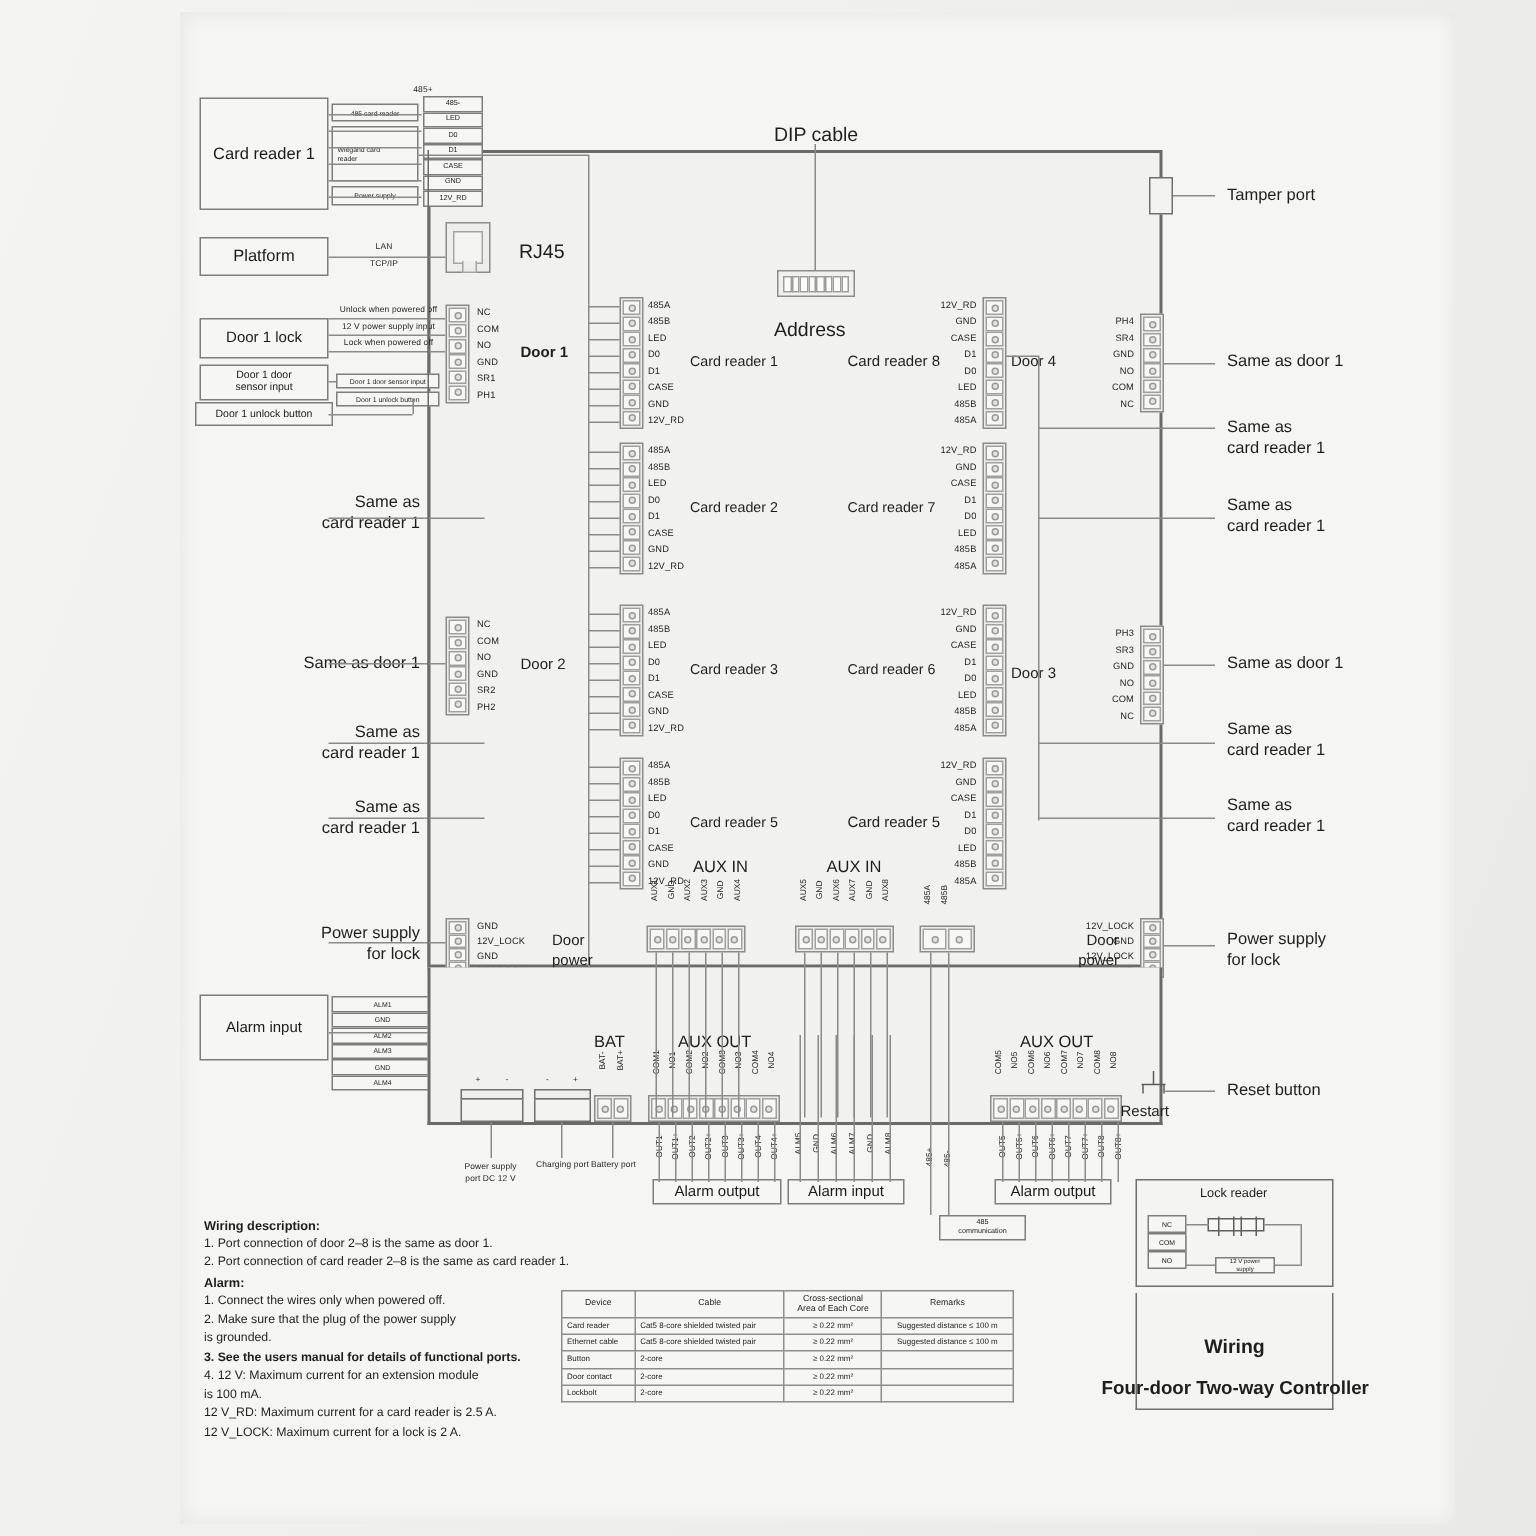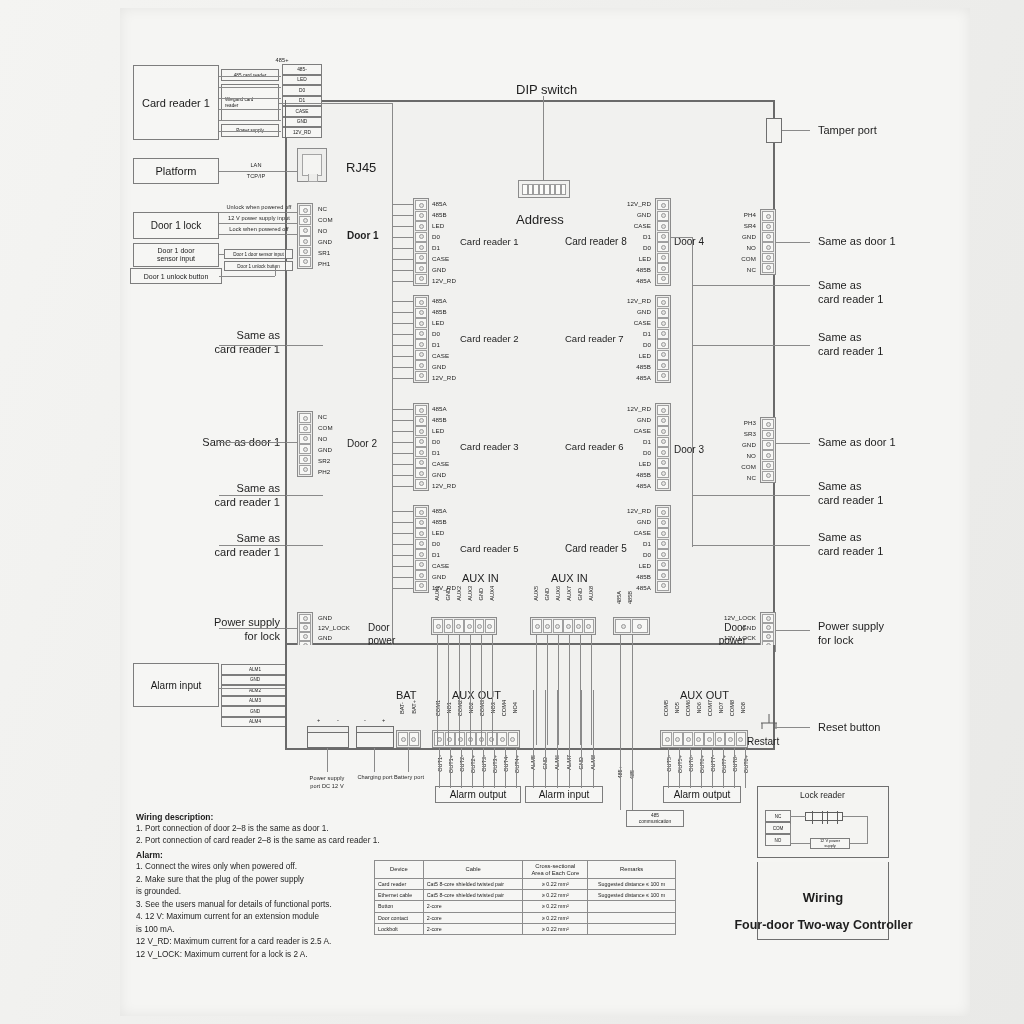--- a/index.html
+++ b/index.html
@@ -63,21 +63,21 @@
   .restart{position:absolute;}
 </style>
 </head>
 <body>
 
 <div id="page">
  <div class="paper"></div>
 
  <div class="mainboard" style="left:285px;top:100px;width:490px;height:545px;"></div>
 
- <div class="lbl big" style="left:516px;top:82px;">DIP switch</div>
+ <div class="lbl big" style="left:516px;top:82px;">DIP cable</div>
  <div class="line vl" style="left:543px;top:96px;height:85px;"></div>
  <div class="dip" style="left:518px;top:180px;width:52px;height:18px;">
    <span></span>
       <span></span>
       <span></span>
       <span></span>
       <span></span>
       <span></span>
       <span></span>
       <span></span>
@@ -917,21 +917,21 @@
  <div class="lbl" style="left:136px;top:812px;font-weight:bold;font-size:8.5px;">Wiring description:</div>
  <div id="wd-items">
       <div class="lbl" style="left:136px;top:824px;font-size:8.2px;">1. Port connection of door 2–8 is the same as door 1.</div>
       <div class="lbl" style="left:136px;top:836px;font-size:8.2px;">2. Port connection of card reader 2–8 is the same as card reader 1.</div>
     </div>
  <div class="lbl" style="left:136px;top:850px;font-weight:bold;font-size:8.5px;">Alarm:</div>
  <div id="note-items">
       <div class="lbl" style="left:136px;top:862px;font-size:8.2px;">1. Connect the wires only when powered off.</div>
       <div class="lbl" style="left:136px;top:874.5px;font-size:8.2px;">2. Make sure that the plug of the power supply</div>
       <div class="lbl" style="left:136px;top:887px;font-size:8.2px;">    is grounded.</div>
-      <div class="lbl" style="left:136px;top:899.5px;font-size:8.2px;">3. See the users manual for details of functional ports.</div>
+      <div class="lbl" style="left:136px;top:899.5px;font-size:8.2px;font-weight:bold;">3. See the users manual for details of functional ports.</div>
       <div class="lbl" style="left:136px;top:912px;font-size:8.2px;">4. 12 V: Maximum current for an extension module</div>
       <div class="lbl" style="left:136px;top:924.5px;font-size:8.2px;">          is 100 mA.</div>
       <div class="lbl" style="left:136px;top:937px;font-size:8.2px;">    12 V_RD: Maximum current for a card reader is 2.5 A.</div>
       <div class="lbl" style="left:136px;top:949.5px;font-size:8.2px;">    12 V_LOCK: Maximum current for a lock is 2 A.</div>
     </div>
 
  <table class="spec" style="left:374px;top:860px;width:302px;">
    <thead>
         <tr id="spec-head">
           <th style="white-space: pre-line;">Device</th>

